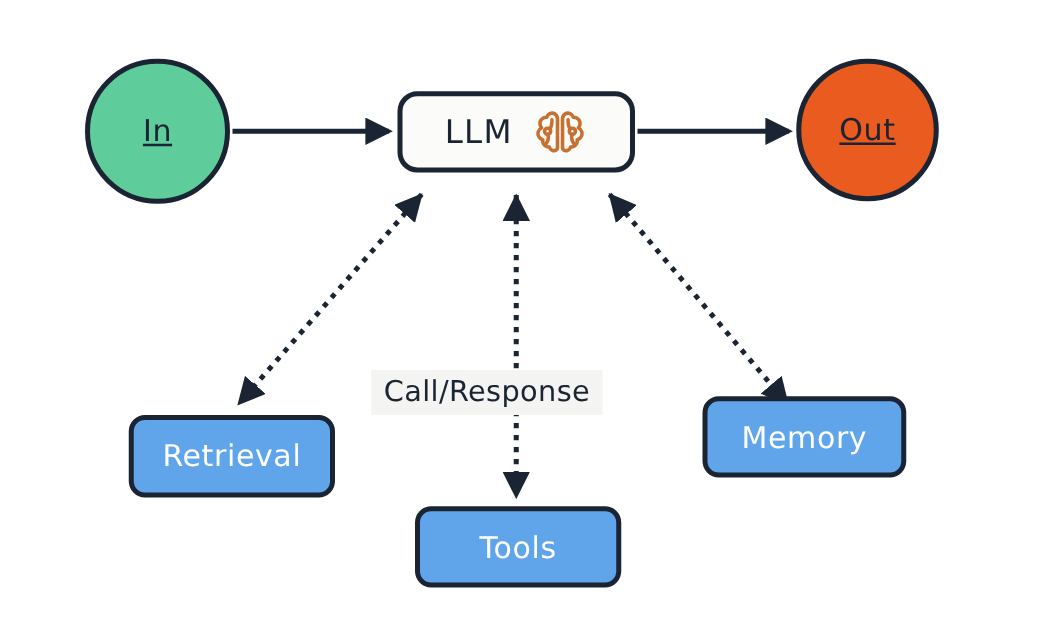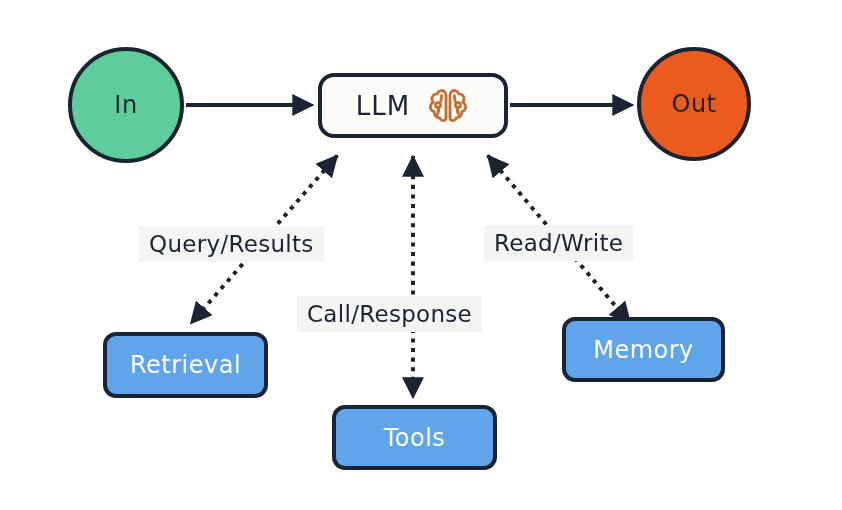--- a/index.html
+++ b/index.html
@@ -11,21 +11,21 @@
   html,body{background:var(--canvas-bg);}
   body{font-family:"DejaVu Sans","Liberation Sans",sans-serif;}
   .canvas{position:relative;width:842px;height:510px;background:var(--canvas-bg);overflow:hidden;}
   .edges-layer{position:absolute;left:0;top:0;width:842px;height:510px;z-index:1;}
   .solid-edge{stroke:var(--ink);stroke-width:4;fill:none;}
   .dotted-edge{stroke:var(--ink);stroke-width:4;fill:none;stroke-dasharray:0.1 9.5;stroke-linecap:square;}
   .arrowhead-fill{fill:var(--ink);}
   .node{position:absolute;display:flex;align-items:center;justify-content:center;
         border:4px solid var(--ink);color:var(--ink);z-index:2;
         font-size:24px;font-weight:500;letter-spacing:0.5px;}
-  .circle{border-radius:50%;}
+  .circle{border-radius:50%;text-decoration:underline;}
   .node-in{left:68px;top:47px;width:116px;height:116px;background:var(--green);}
   .node-out{left:637px;top:47px;width:114px;height:114px;background:var(--orange);}
   .node-llm{left:318px;top:73px;width:190px;height:65px;background:var(--node-bg);
             border-radius:16px;gap:16px;font-size:26px;letter-spacing:1px;}
   .brain{width:44px;height:41px;display:block;}
   .brain path,.brain circle{stroke:var(--brain);stroke-width:3.1;fill:none;
             stroke-linecap:round;stroke-linejoin:round;}
   .bluebox{background:var(--blue);color:var(--box-text);border-radius:13px;}
   .node-retrieval{left:103px;top:332px;width:165px;height:66px;}
   .node-tools{left:332px;top:405px;width:165px;height:65px;}
@@ -84,17 +84,15 @@
   </div>
 
   <div class="node bluebox node-tools">
     <span>Tools</span>
   </div>
 
   <div class="node bluebox node-memory">
     <span>Memory</span>
   </div>
 
-  <div class="edge-label lbl-query">Query/Results</div>
   <div class="edge-label lbl-call">Call/Response</div>
-  <div class="edge-label lbl-read">Read/Write</div>
 
 </div>
 
 </body></html>

